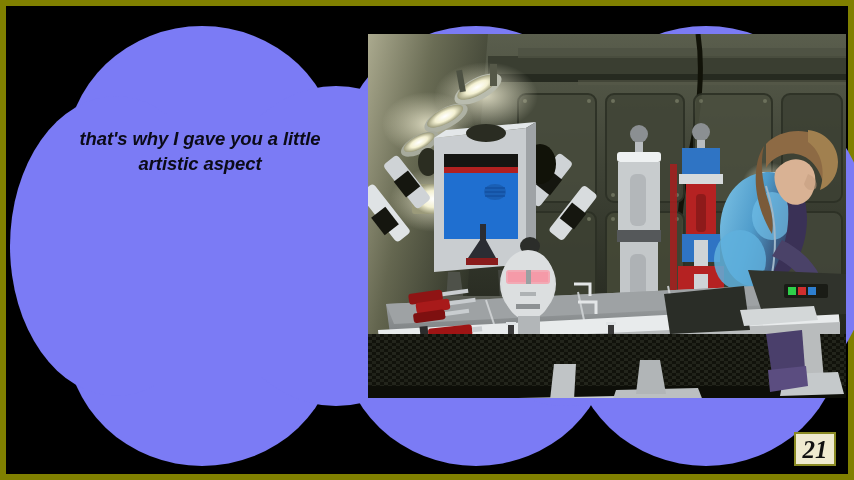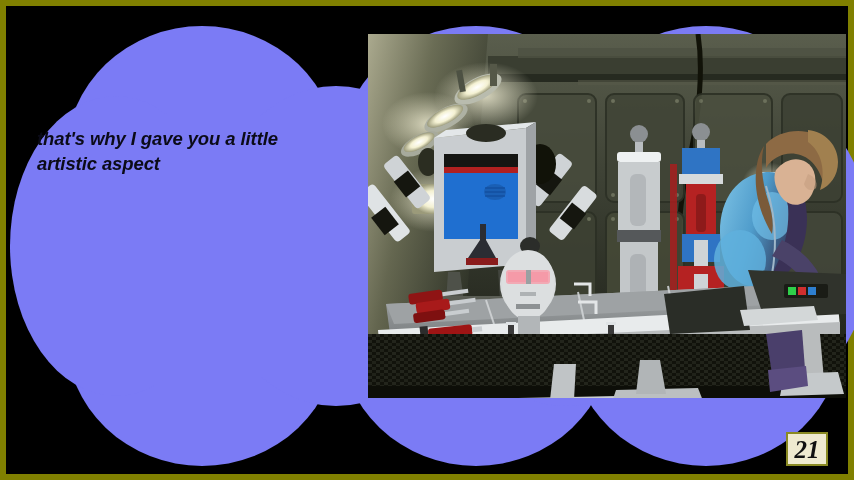--- a/index.html
+++ b/index.html
@@ -30,21 +30,21 @@
     font-style:italic;font-weight:bold;
     font-size:18.5px;line-height:25px;
     letter-spacing:-0.1px;
     white-space:pre-wrap;
   }
   #bubble-text .para{margin:0 0 25px 0;}
   #bubble-text .para:last-child{margin-bottom:0;}
 
   
   #page-badge{
-    position:absolute;right:20px;bottom:8px;
+    position:absolute;right:12px;bottom:8px;
     width:42px;height:34px;
     background:#efead0;
     border:2px solid #8a8a23;
     box-sizing:border-box;
     display:flex;align-items:center;justify-content:center;
     color:#111;
     font-family:"Liberation Serif",serif;
     font-style:italic;font-weight:bold;font-size:25px;
     line-height:1;
   }
@@ -380,21 +380,21 @@
       <polygon points="430,300 452,300 456,346 428,346" fill="#b9bcbd"></polygon>
       <polygon points="416,340 470,338 476,360 412,362" fill="#c5c9cb"></polygon>
 
       <path d="M398 300 L434 296 L438 348 L406 354 Z" fill="#4a3f6b"></path>
       <path d="M400 336 L438 332 L440 352 L402 358 Z" fill="#5b4d80"></path>
 
       <rect x="0" y="0" width="478" height="364" fill="none"></rect>
     </svg>
   </div>
 
-  <div id="bubble-text" style="z-index:4;">
+  <div id="bubble-text" style="z-index:4;text-align:center;">
     <p class="para">that's why I gave you a little
 artistic aspect</p>
   </div>
 
   <div id="page-badge" style="z-index:5;">
     <span>21</span>
   </div>
 
 </div>
 

